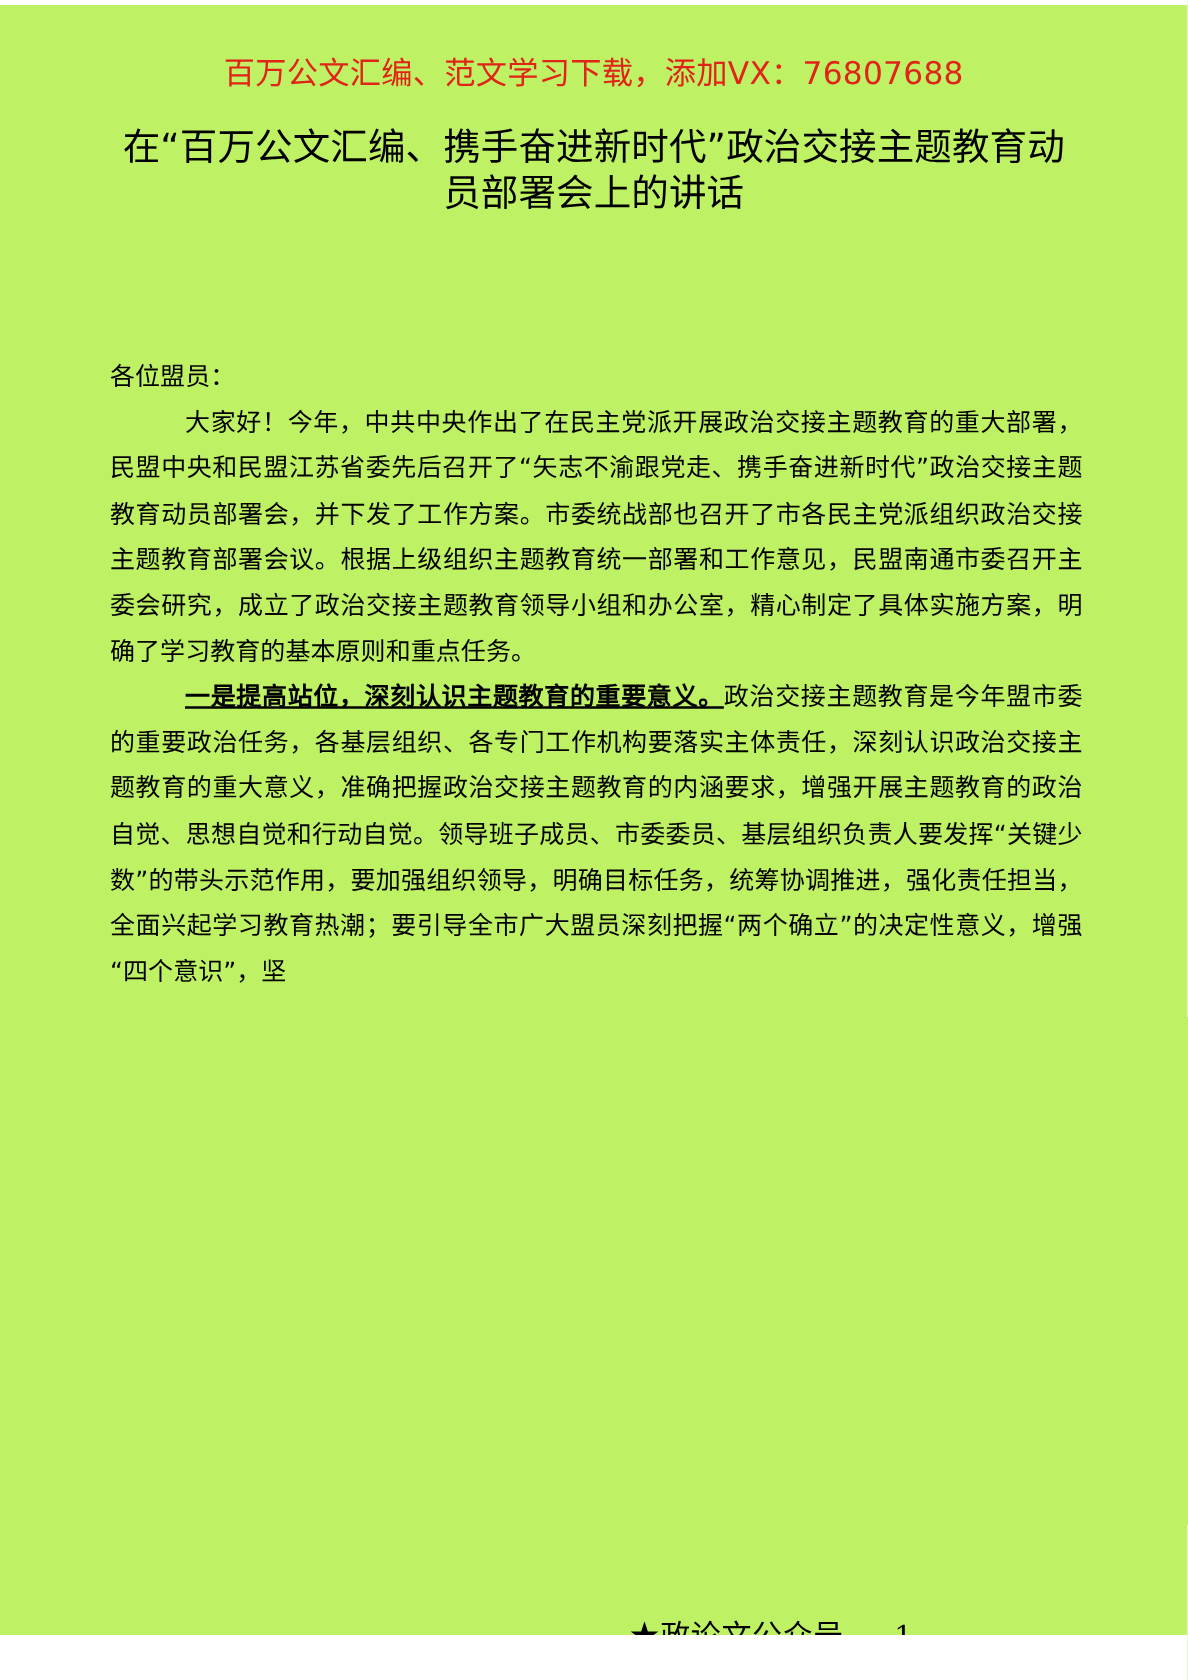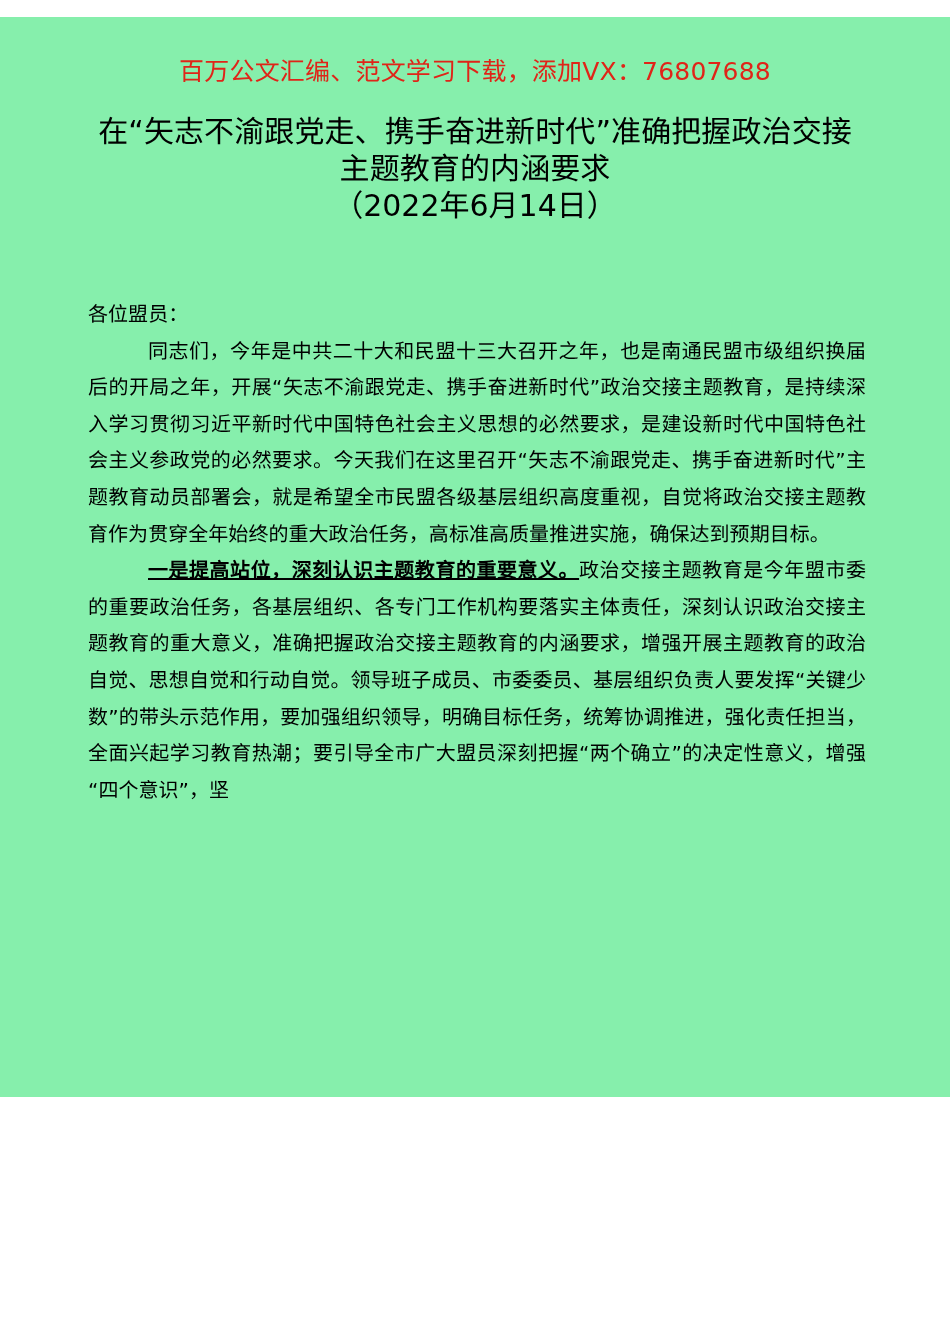--- a/index.html
+++ b/index.html
@@ -9,23 +9,23 @@
     background: #ffffff;
   }
   body {
     font-family: "DejaVu Sans", "Liberation Sans", sans-serif;
     color: #000000;
     -webkit-font-smoothing: antialiased;
   }
   .page {
     position: relative;
     width: 950px;
-    height: 1080px;
-    margin: 17px auto;
-    background: #86efac;
+    height: 1304px;
+    margin: 4px auto;
+    background: #bef264;
     overflow: hidden;
     box-sizing: border-box;
   }
 
   
   .promo-banner {
     position: absolute;
     top: 40px;
     left: 0;
     width: 950px;
@@ -121,30 +121,29 @@
   }
 </style>
 </head>
 <body>
 
 <div class="page">
 
   <div class="promo-banner">百万公文汇编、范文学习下载，添加VX：76807688</div>
 
   <div class="doc-head">
-    <h1 class="doc-title">在“矢志不渝跟党走、携手奋进新时代”准确把握政治交接主题教育的内涵要求</h1>
-    <div class="doc-date">（2022年6月14日）</div>
+    <h1 class="doc-title">在“百万公文汇编、携手奋进新时代”政治交接主题教育动员部署会上的讲话</h1>
   </div>
 
   <div class="doc-body">
 
     <p class="para noindent">各位盟员：</p>
 
+    <p class="para indent">大家好！今年，中共中央作出了在民主党派开展政治交接主题教育的重大部署，民盟中央和民盟江苏省委先后召开了“矢志不渝跟党走、携手奋进新时代”政治交接主题教育动员部署会，并下发了工作方案。市委统战部也召开了市各民主党派组织政治交接主题教育部署会议。根据上级组织主题教育统一部署和工作意见，民盟南通市委召开主委会研究，成立了政治交接主题教育领导小组和办公室，精心制定了具体实施方案，明确了学习教育的基本原则和重点任务。</p>
 
-    <p class="para indent">同志们，今年是中共二十大和民盟十三大召开之年，也是南通民盟市级组织换届后的开局之年，开展“矢志不渝跟党走、携手奋进新时代”政治交接主题教育，是持续深入学习贯彻习近平新时代中国特色社会主义思想的必然要求，是建设新时代中国特色社会主义参政党的必然要求。今天我们在这里召开“矢志不渝跟党走、携手奋进新时代”主题教育动员部署会，就是希望全市民盟各级基层组织高度重视，自觉将政治交接主题教育作为贯穿全年始终的重大政治任务，高标准高质量推进实施，确保达到预期目标。</p>
 
 
     <p class="para indent"><b class="bold">一是提高站位，深刻认识主题教育的重要意义。</b><span>政治交接主题教育是今年盟市委的重要政治任务，各基层组织、各专门工作机构要落实主体责任，深刻认识政治交接主题教育的重大意义，准确把握政治交接主题教育的内涵要求，增强开展主题教育的政治自觉、思想自觉和行动自觉。领导班子成员、市委委员、基层组织负责人要发挥“关键少数”的带头示范作用，要加强组织领导，明确目标任务，统筹协调推进，强化责任担当，全面兴起学习教育热潮；要引导全市广大盟员深刻把握“两个确立”的决定性意义，增强“四个意识”，坚</span></p>
 
   </div>
 
   <div class="footer">
     <span class="footer-inner">
       <span class="footer-mark">★政论文公众号</span><span class="footer-page">—  1  —</span>
     </span>

